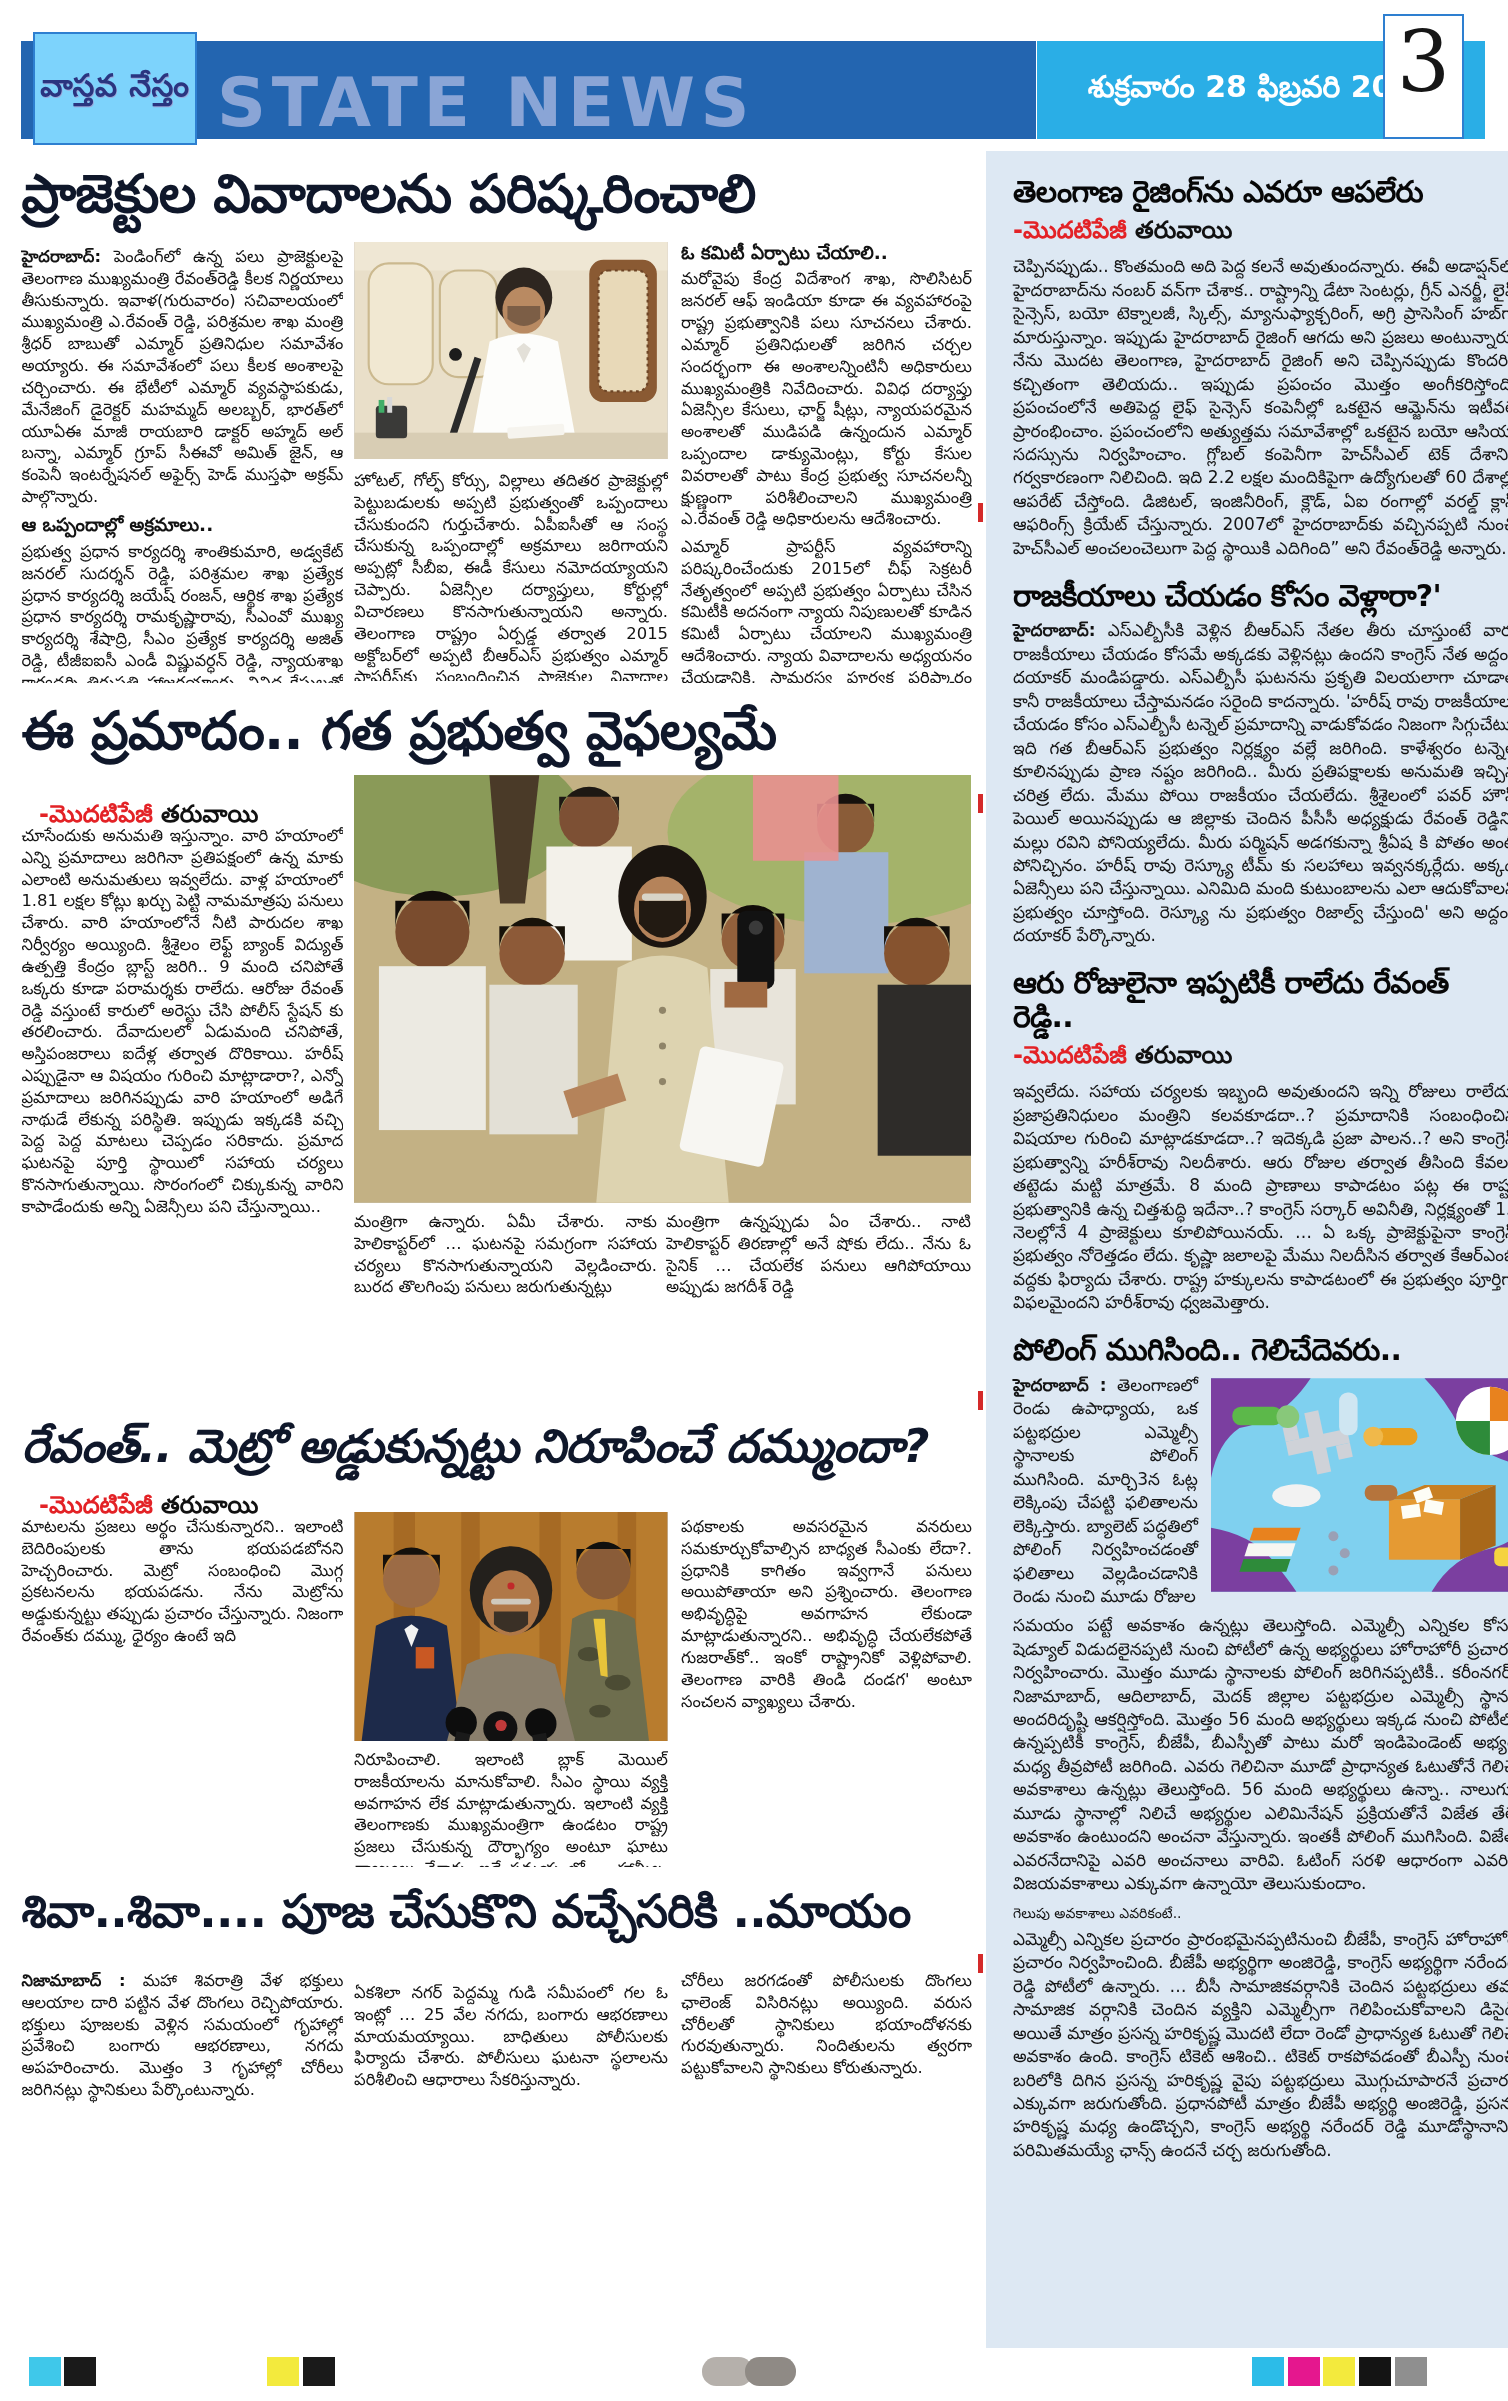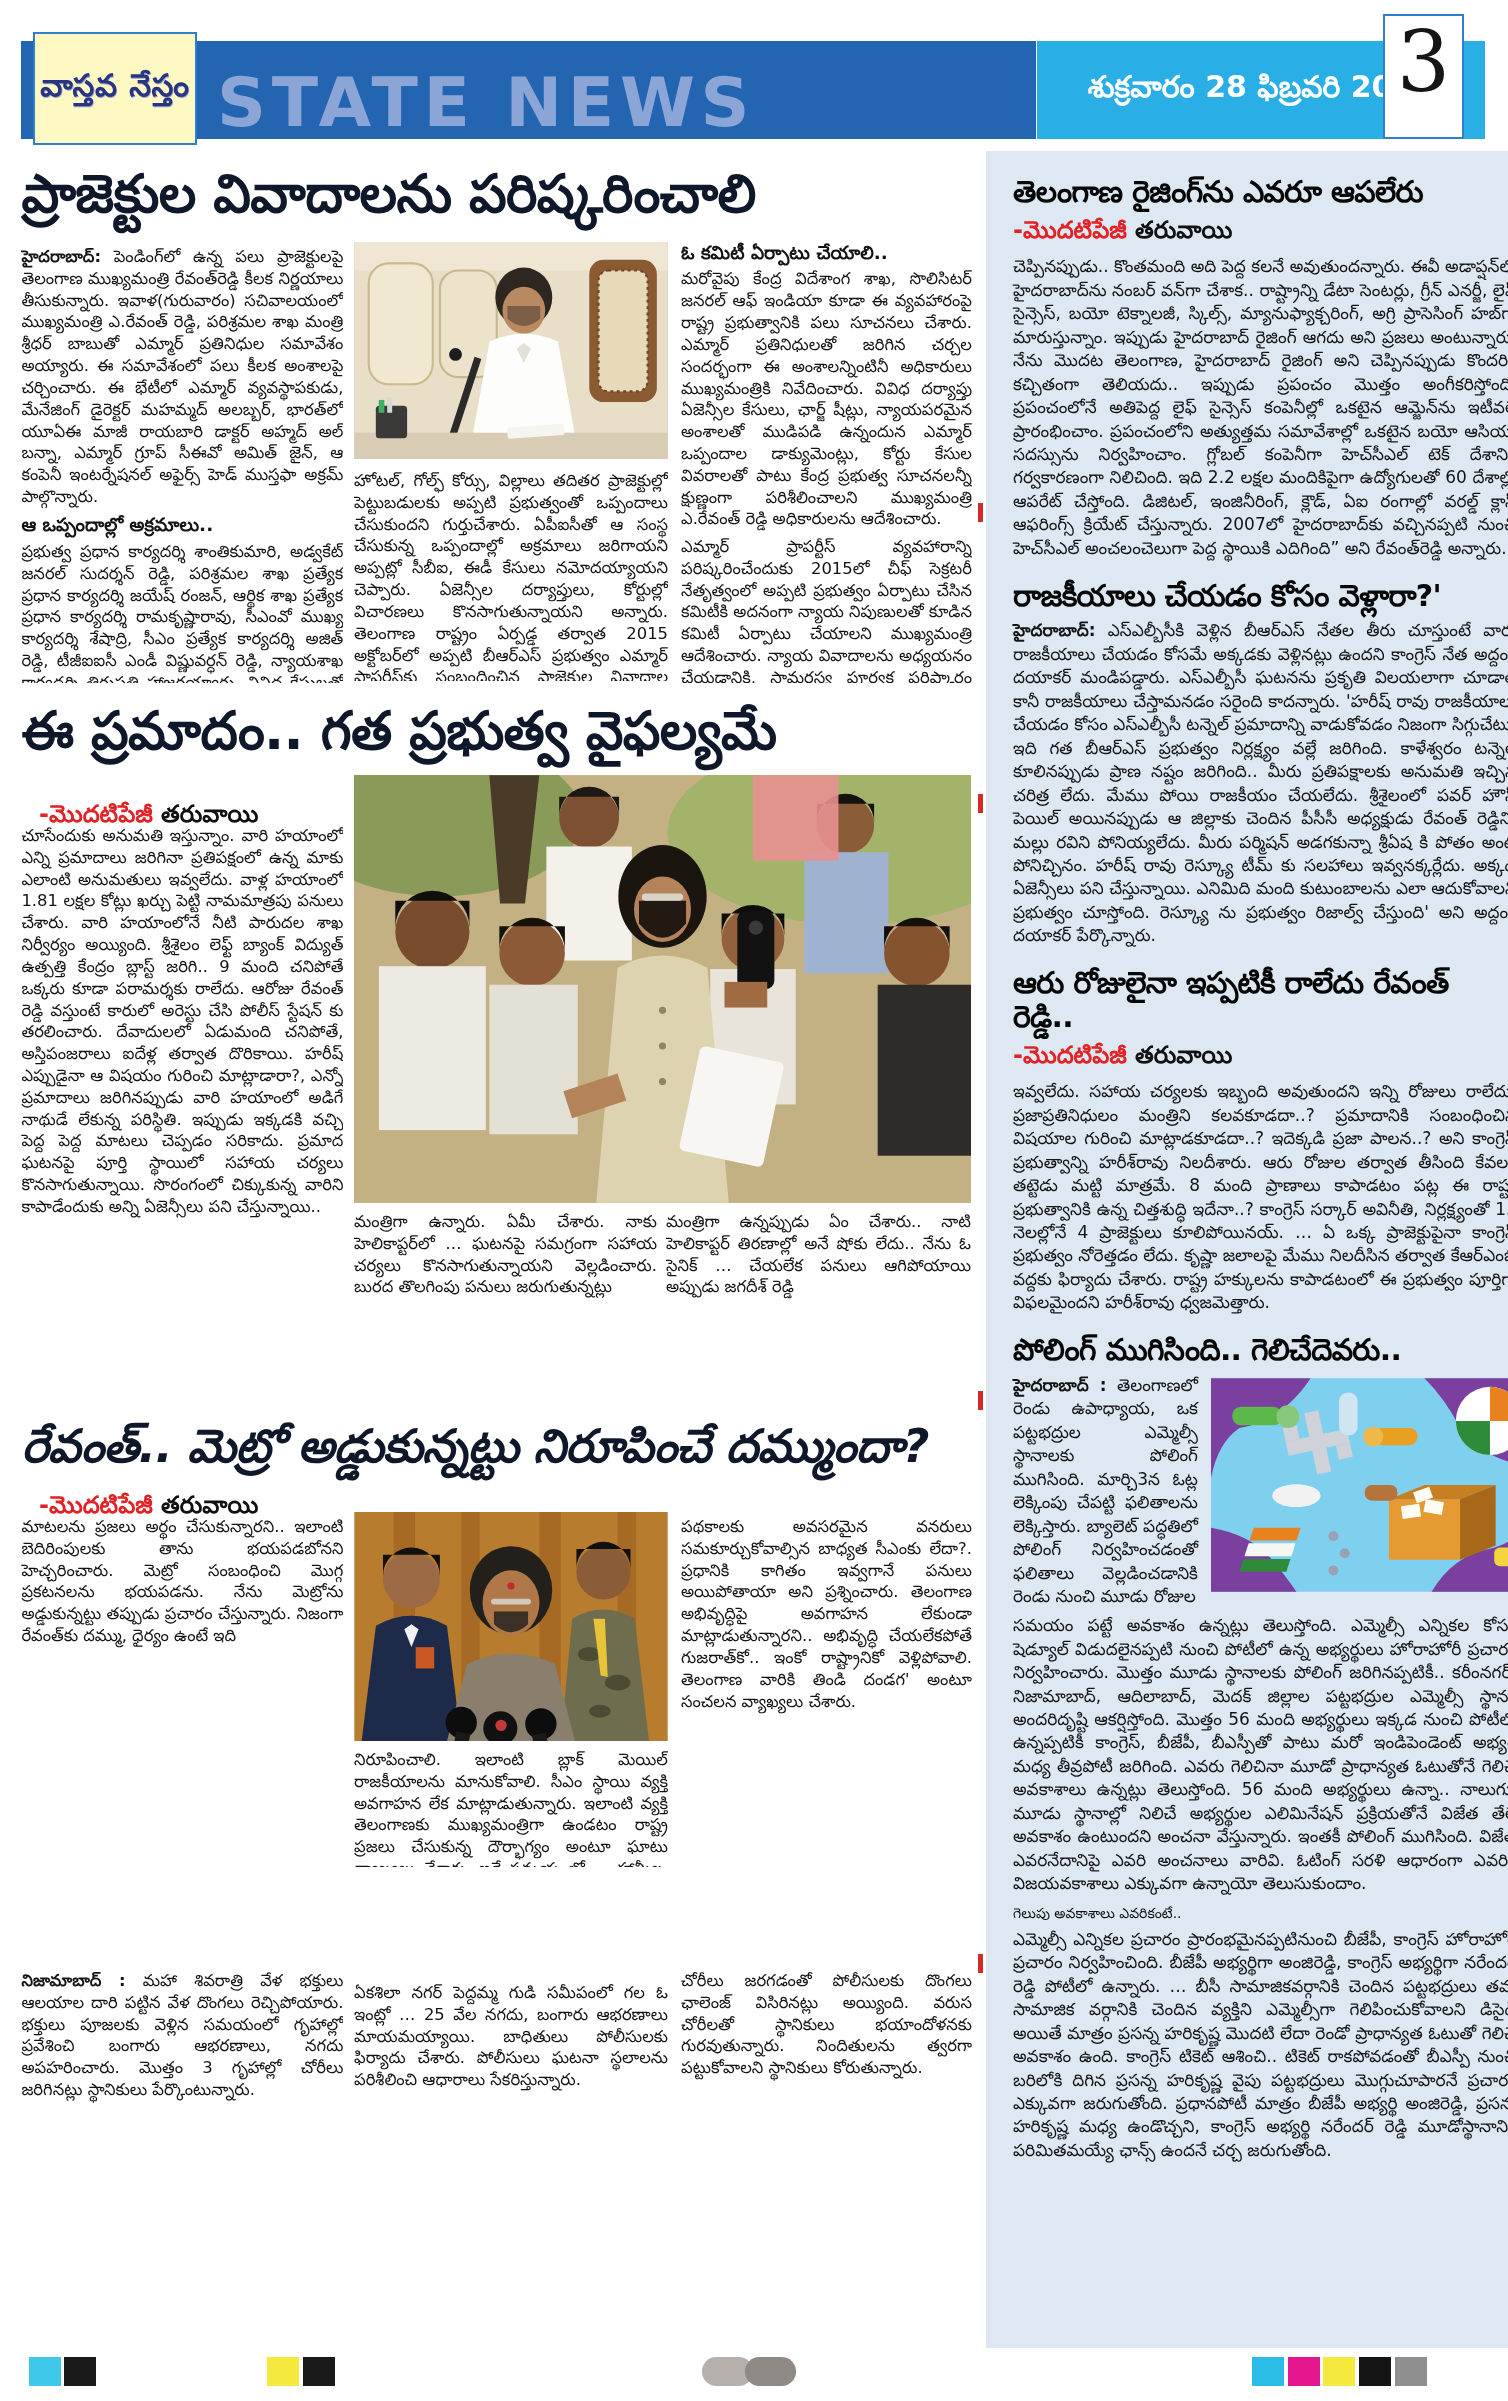--- a/index.html
+++ b/index.html
@@ -1,21 +1,21 @@
 <!DOCTYPE html>
 <html style="font-size:11.4px"><head>
 <meta charset="utf-8">
 <style>
   html,body{margin:0;padding:0;background:#f2f2f2;}
   #page{position:relative;width:1509px;height:2401px;background:#ffffff;overflow:hidden;
         font-family:"DejaVu Sans",sans-serif;color:#111;}
   .abs{position:absolute;}
   
   .mast-bar{background:#2365b0;}
-  .logo-box{background:#fef9c3;border:2.9px solid #2e7fd0;display:flex;align-items:center;justify-content:center;z-index:4;}
+  .logo-box{background:#7dd3fc;border:2.9px solid #2e7fd0;display:flex;align-items:center;justify-content:center;z-index:4;}
   .logo-text{font-size:31px;font-weight:800;color:#2a3580;text-shadow:0.7px 0.7px 0 #9aa6d8;letter-spacing:0.7px;}
   .state-news{font-size:68px;font-weight:700;color:#8aa5d6;letter-spacing:5.7px;line-height:1;}
   .date-bar{background:#2aaee6;display:flex;align-items:center;justify-content:center;}
   .date-text{color:#ffffff;font-weight:800;font-size:30px;}
   .page-box{background:#ffffff;border:2.1px solid #2e7fd0;display:flex;align-items:flex-start;justify-content:center;z-index:5;}
   .page-num{font-size:84px;font-weight:300;color:#161616;line-height:1.1;font-family:"DejaVu Serif",serif;}
   
   .headline{font-weight:800;color:#0f172a;line-height:1.08;letter-spacing:-0.7px;}
   .h-xl{font-size:53px;}
   .h-l{font-size:46px;}
@@ -198,20 +198,21 @@
     </svg>
   </div>
   <div class="abs body-text" style="left:354px;top:1749px;width:314px;height:118px;">
     <p>నిరూపించాలి. ఇలాంటి బ్లాక్ మెయిల్ రాజకీయాలను మానుకోవాలి. సీఎం స్థాయి వ్యక్తి అవగాహన లేక మాట్లాడుతున్నారు. ఇలాంటి వ్యక్తి తెలంగాణకు ముఖ్యమంత్రిగా ఉండటం రాష్ట్ర ప్రజలు చేసుకున్న దౌర్భాగ్యం అంటూ ఘాటు వ్యాఖ్యలు చేశారు. ఇదే సమయంలో … హామీల, పథకాల అమలు విషయంలో మాపై తోసేసి చేతులు దులుపుకుంటున్నారు. దమ్ములేని ముఖ్యమంత్రి రేవంత్ రెడ్డి.</p>
   </div>
 
   <div class="abs body-text" style="left:681px;top:1516px;width:291px;height:351px;">
     <p>పథకాలకు అవసరమైన వనరులు సమకూర్చుకోవాల్సిన బాధ్యత సీఎంకు లేదా?. ప్రధానికి కాగితం ఇవ్వగానే పనులు అయిపోతాయా అని ప్రశ్నించారు. తెలంగాణ అభివృద్ధిపై అవగాహన లేకుండా మాట్లాడుతున్నారని.. అభివృద్ధి చేయలేకపోతే గుజరాత్‌కో.. ఇంకో రాష్ట్రానికో వెళ్లిపోవాలి. తెలంగాణ వారికి తిండి దండగ' అంటూ సంచలన వ్యాఖ్యలు చేశారు.</p>
   </div>
 
+  <div class="abs headline h-l" style="left:21.4px;top:1887px;width:955px;">శివా..శివా.... పూజ చేసుకొని వచ్చేసరికి ..మాయం</div>
   <div class="abs body-text" style="left:21.4px;top:1970px;width:322px;height:360px;">
     <p><b>నిజామాబాద్ :</b> <span>మహా శివరాత్రి వేళ భక్తులు ఆలయాల దారి పట్టిన వేళ దొంగలు రెచ్చిపోయారు. భక్తులు పూజలకు వెళ్లిన సమయంలో గృహాల్లో ప్రవేశించి బంగారు ఆభరణాలు, నగదు అపహరించారు. మొత్తం 3 గృహాల్లో చోరీలు జరిగినట్లు స్థానికులు పేర్కొంటున్నారు.</span></p>
   </div>
   <div class="abs body-text" style="left:354px;top:1970px;width:314px;height:360px;margin-top:12px;">
     <p>ఏకశిలా నగర్ పెద్దమ్మ గుడి సమీపంలో గల ఓ ఇంట్లో … 25 వేల నగదు, బంగారు ఆభరణాలు మాయమయ్యాయి. బాధితులు పోలీసులకు ఫిర్యాదు చేశారు. పోలీసులు ఘటనా స్థలాలను పరిశీలించి ఆధారాలు సేకరిస్తున్నారు.</p>
   </div>
   <div class="abs body-text" style="left:681px;top:1970px;width:291px;height:360px;">
     <p>చోరీలు జరగడంతో పోలీసులకు దొంగలు ఛాలెంజ్ విసిరినట్లు అయ్యింది. వరుస చోరీలతో స్థానికులు భయాందోళనకు గురవుతున్నారు. నిందితులను త్వరగా పట్టుకోవాలని స్థానికులు కోరుతున్నారు.</p>
   </div>
 

